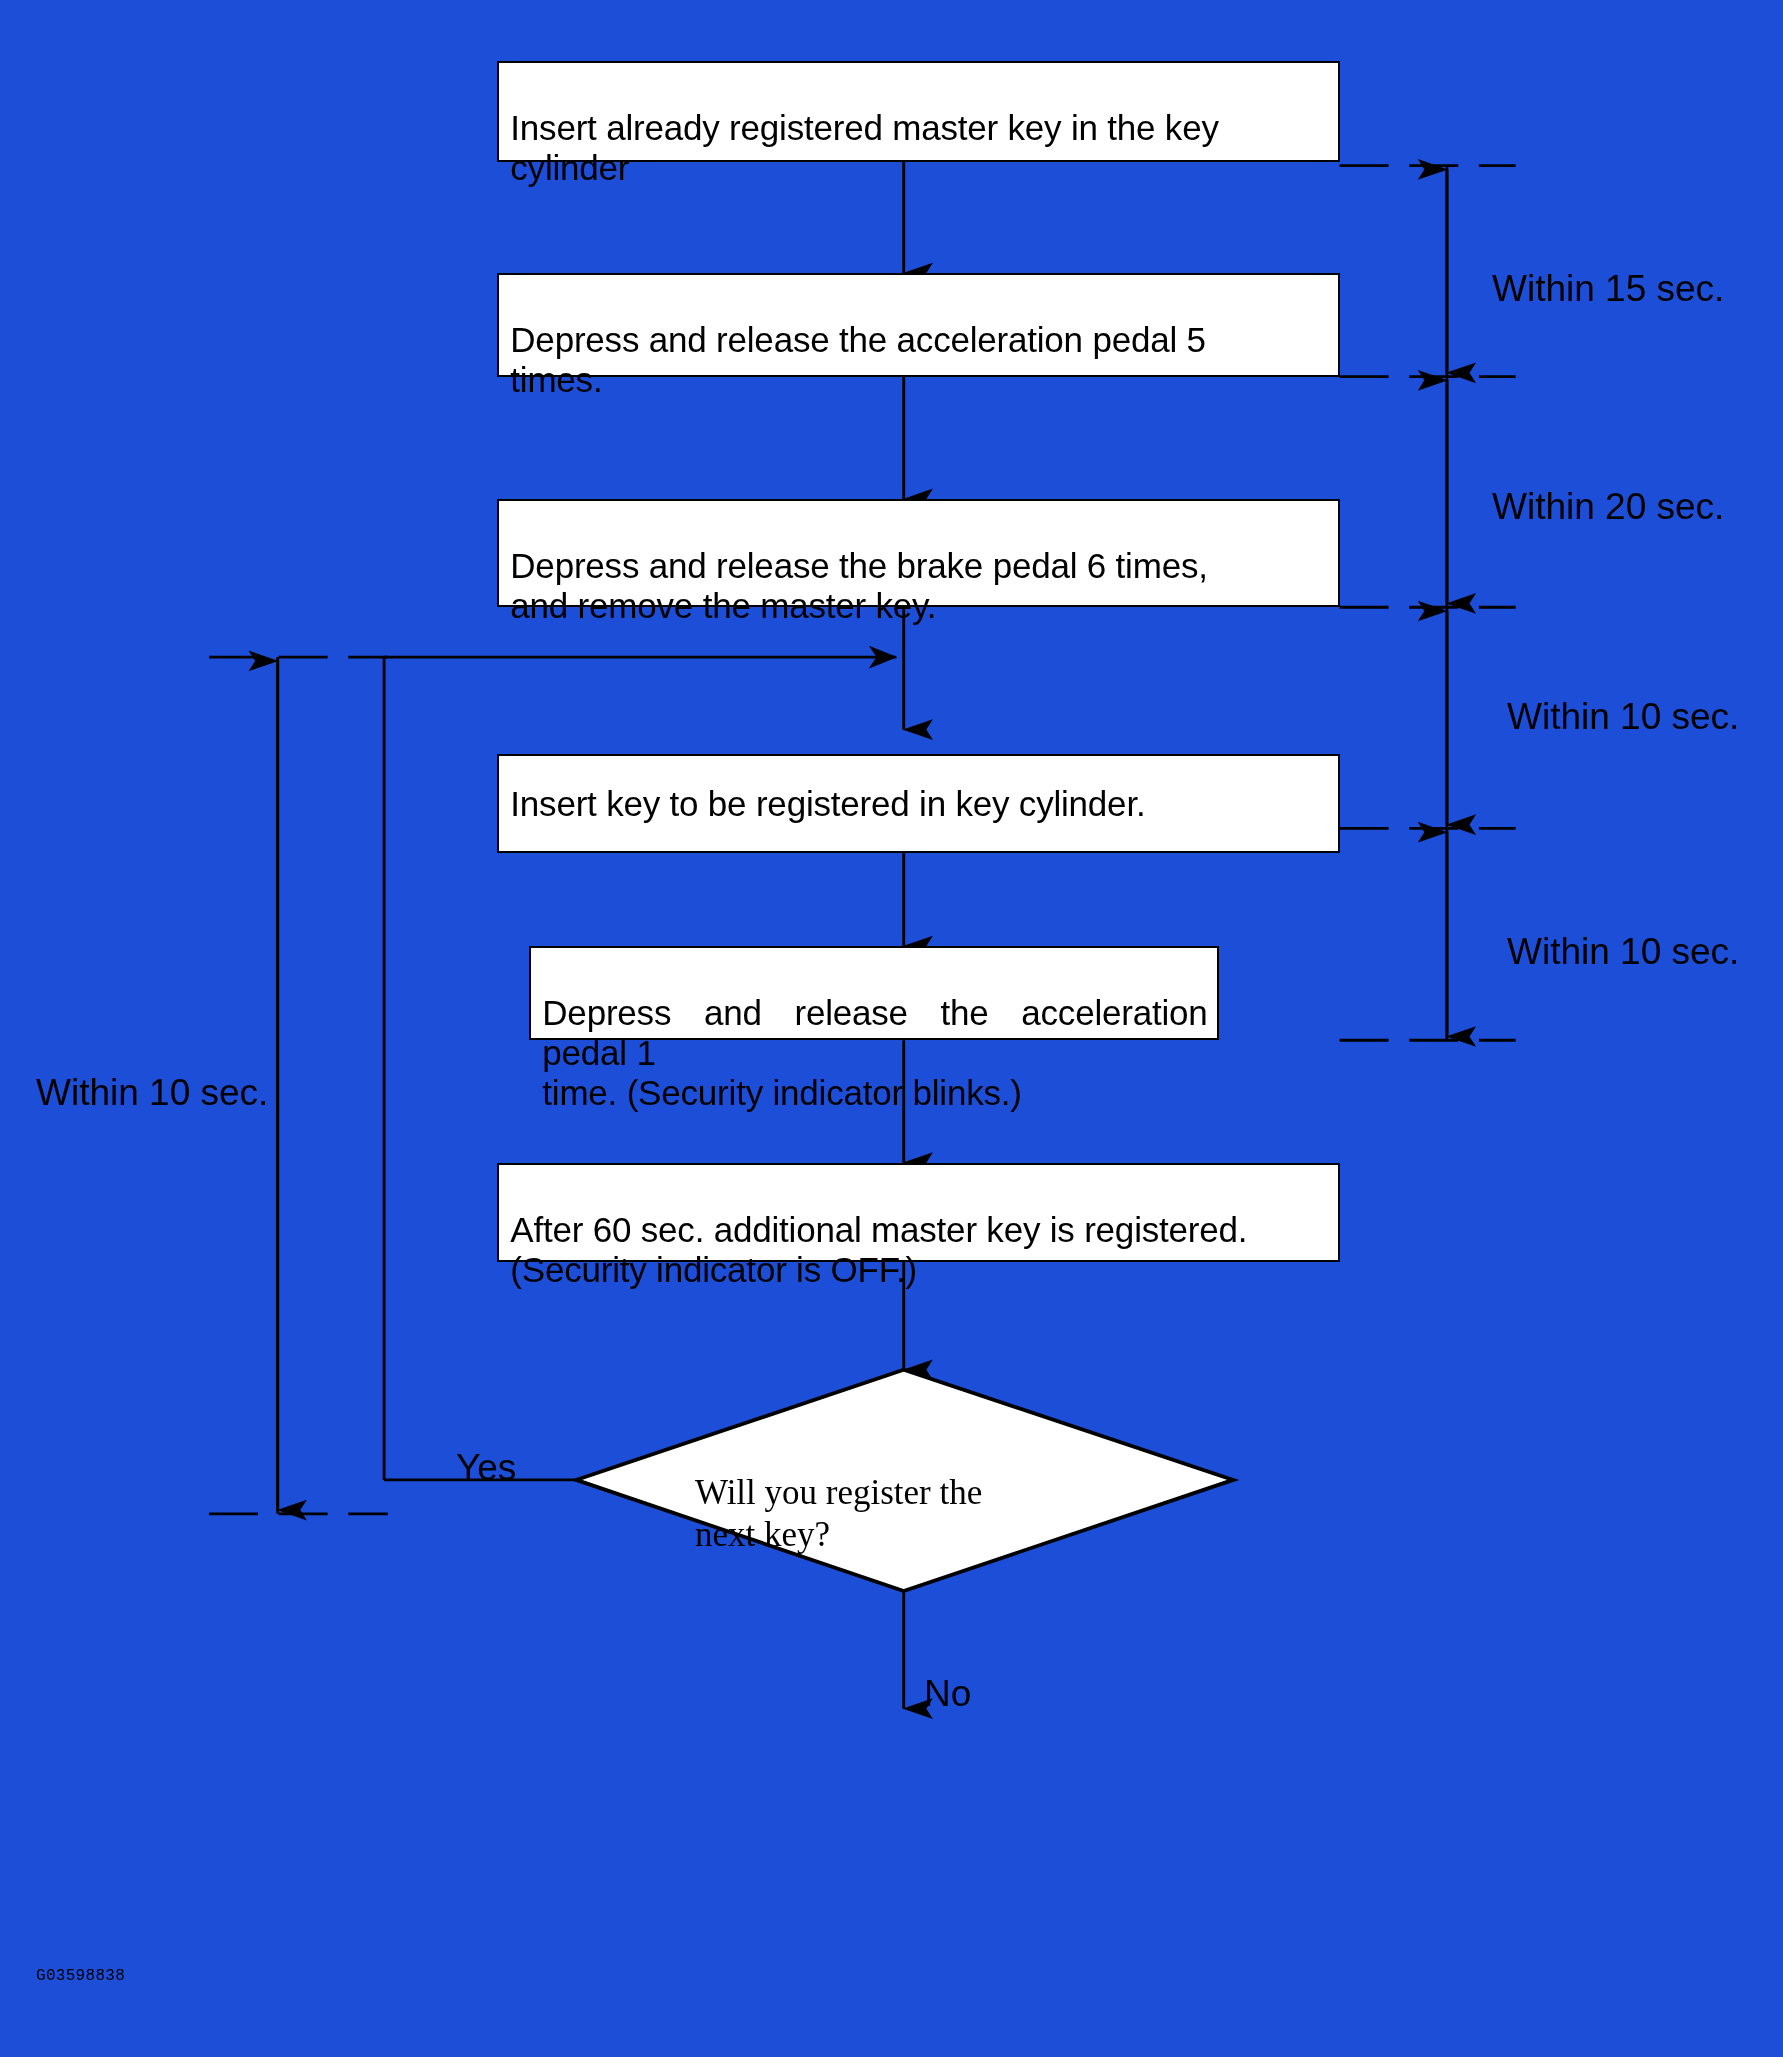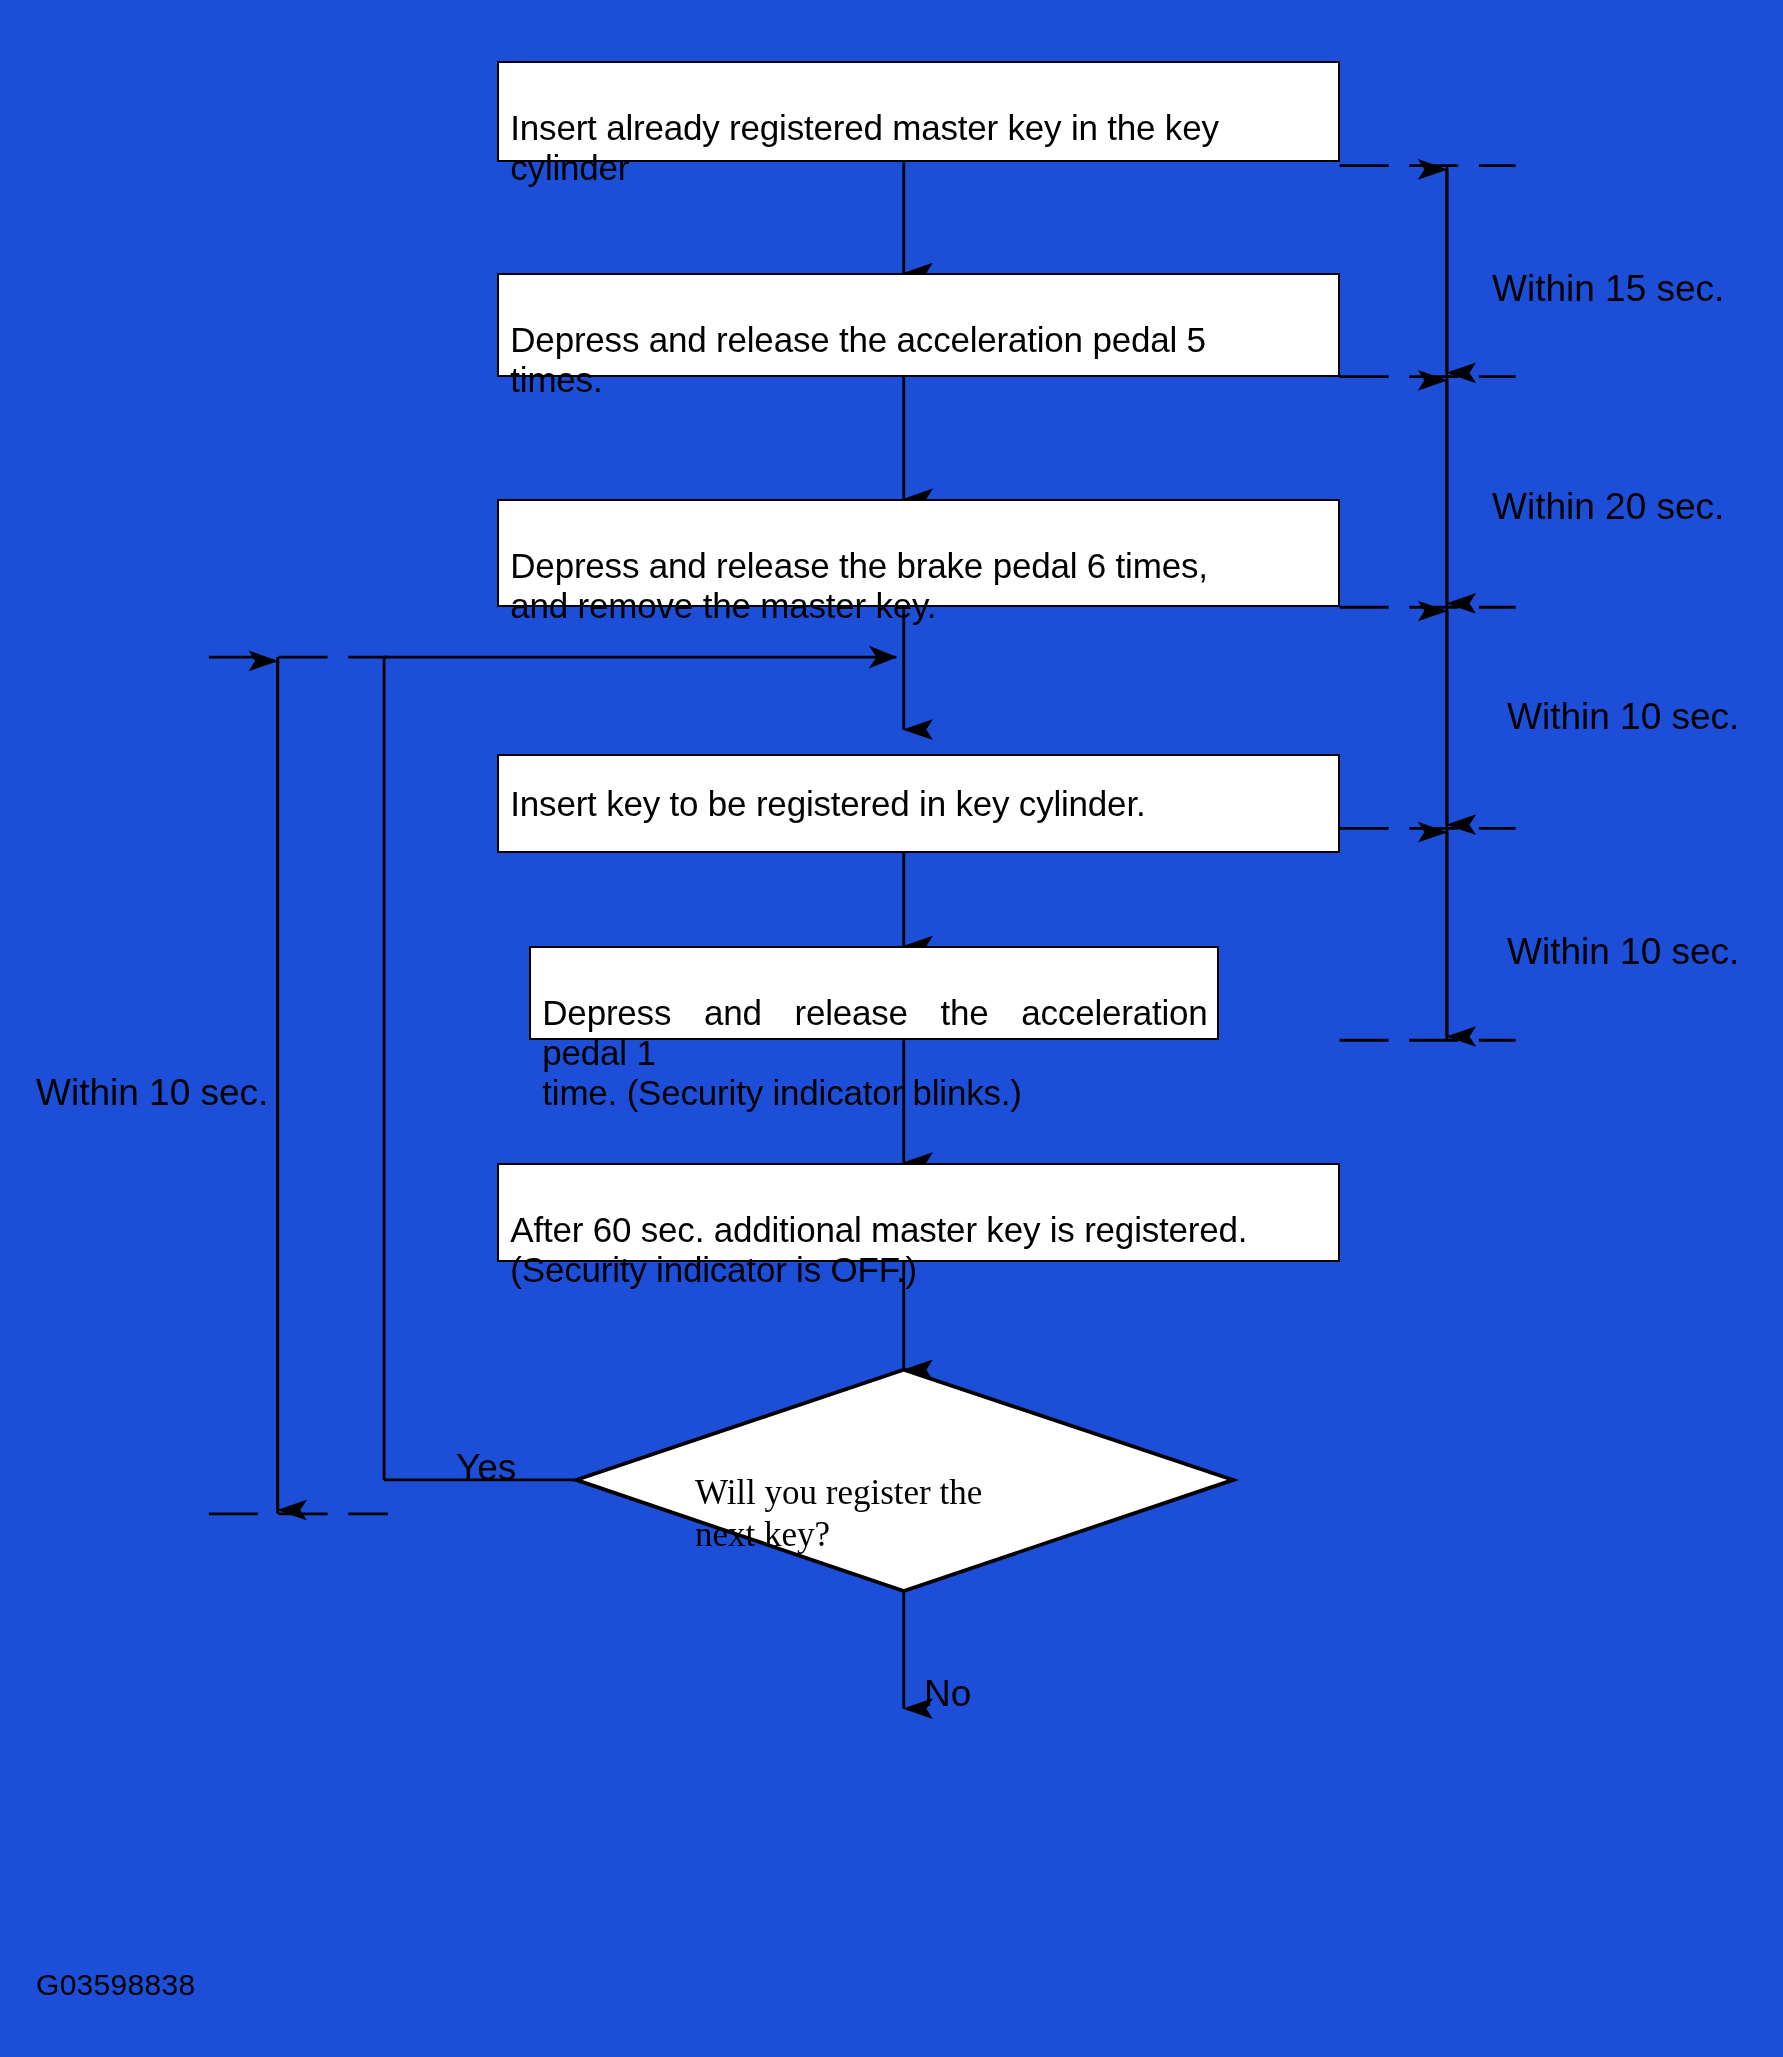--- a/index.html
+++ b/index.html
@@ -35,21 +35,21 @@
     text-align:justify;
     text-align-last:left;
   }
   .label{
     position:absolute;
     font-size:37px;
     line-height:1.1;
     color:#000;
     white-space:nowrap;
   }
-  .label.small{ font-size:30px; letter-spacing:0.3px; }
+  .label.small{ font-size:16px; letter-spacing:0.3px;font-family:Liberation Mono, monospace; }
   .diamond-text{
     position:absolute;
     font-size:35px;
     line-height:1.18;
     color:#000;
     text-align:left;
     white-space:pre-line;
     font-family:Liberation Serif, serif;
   }
 </style>

